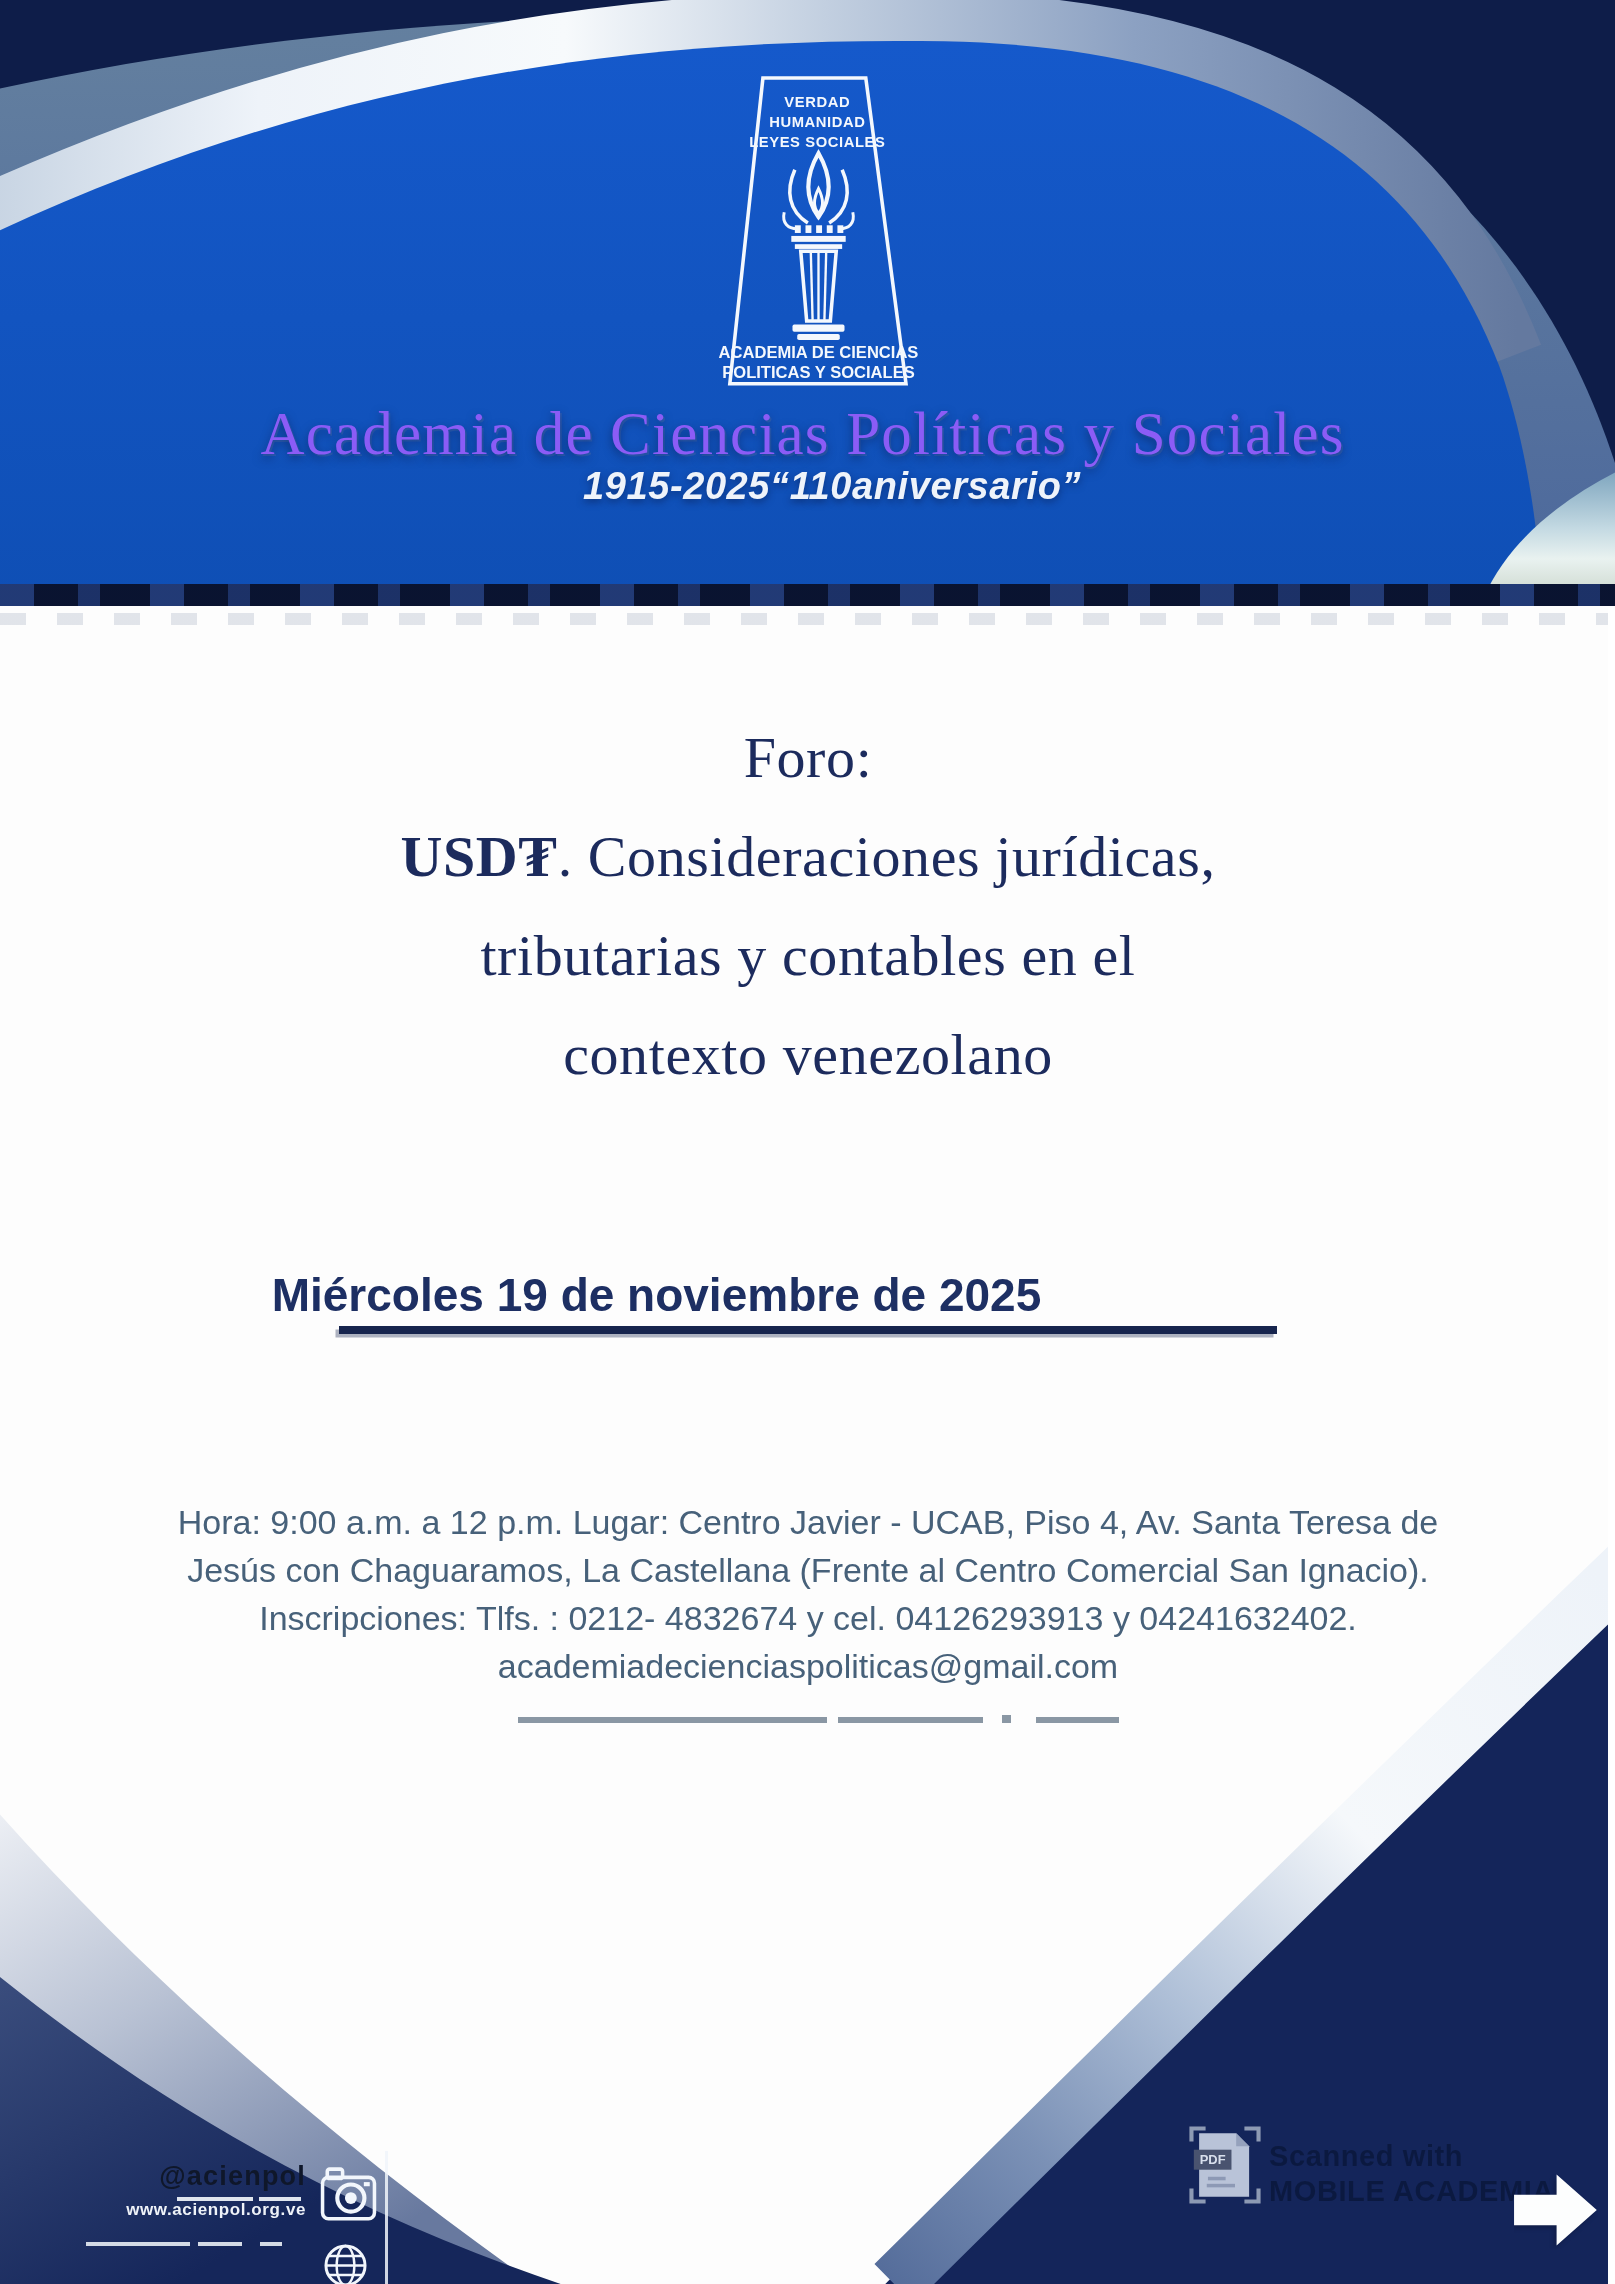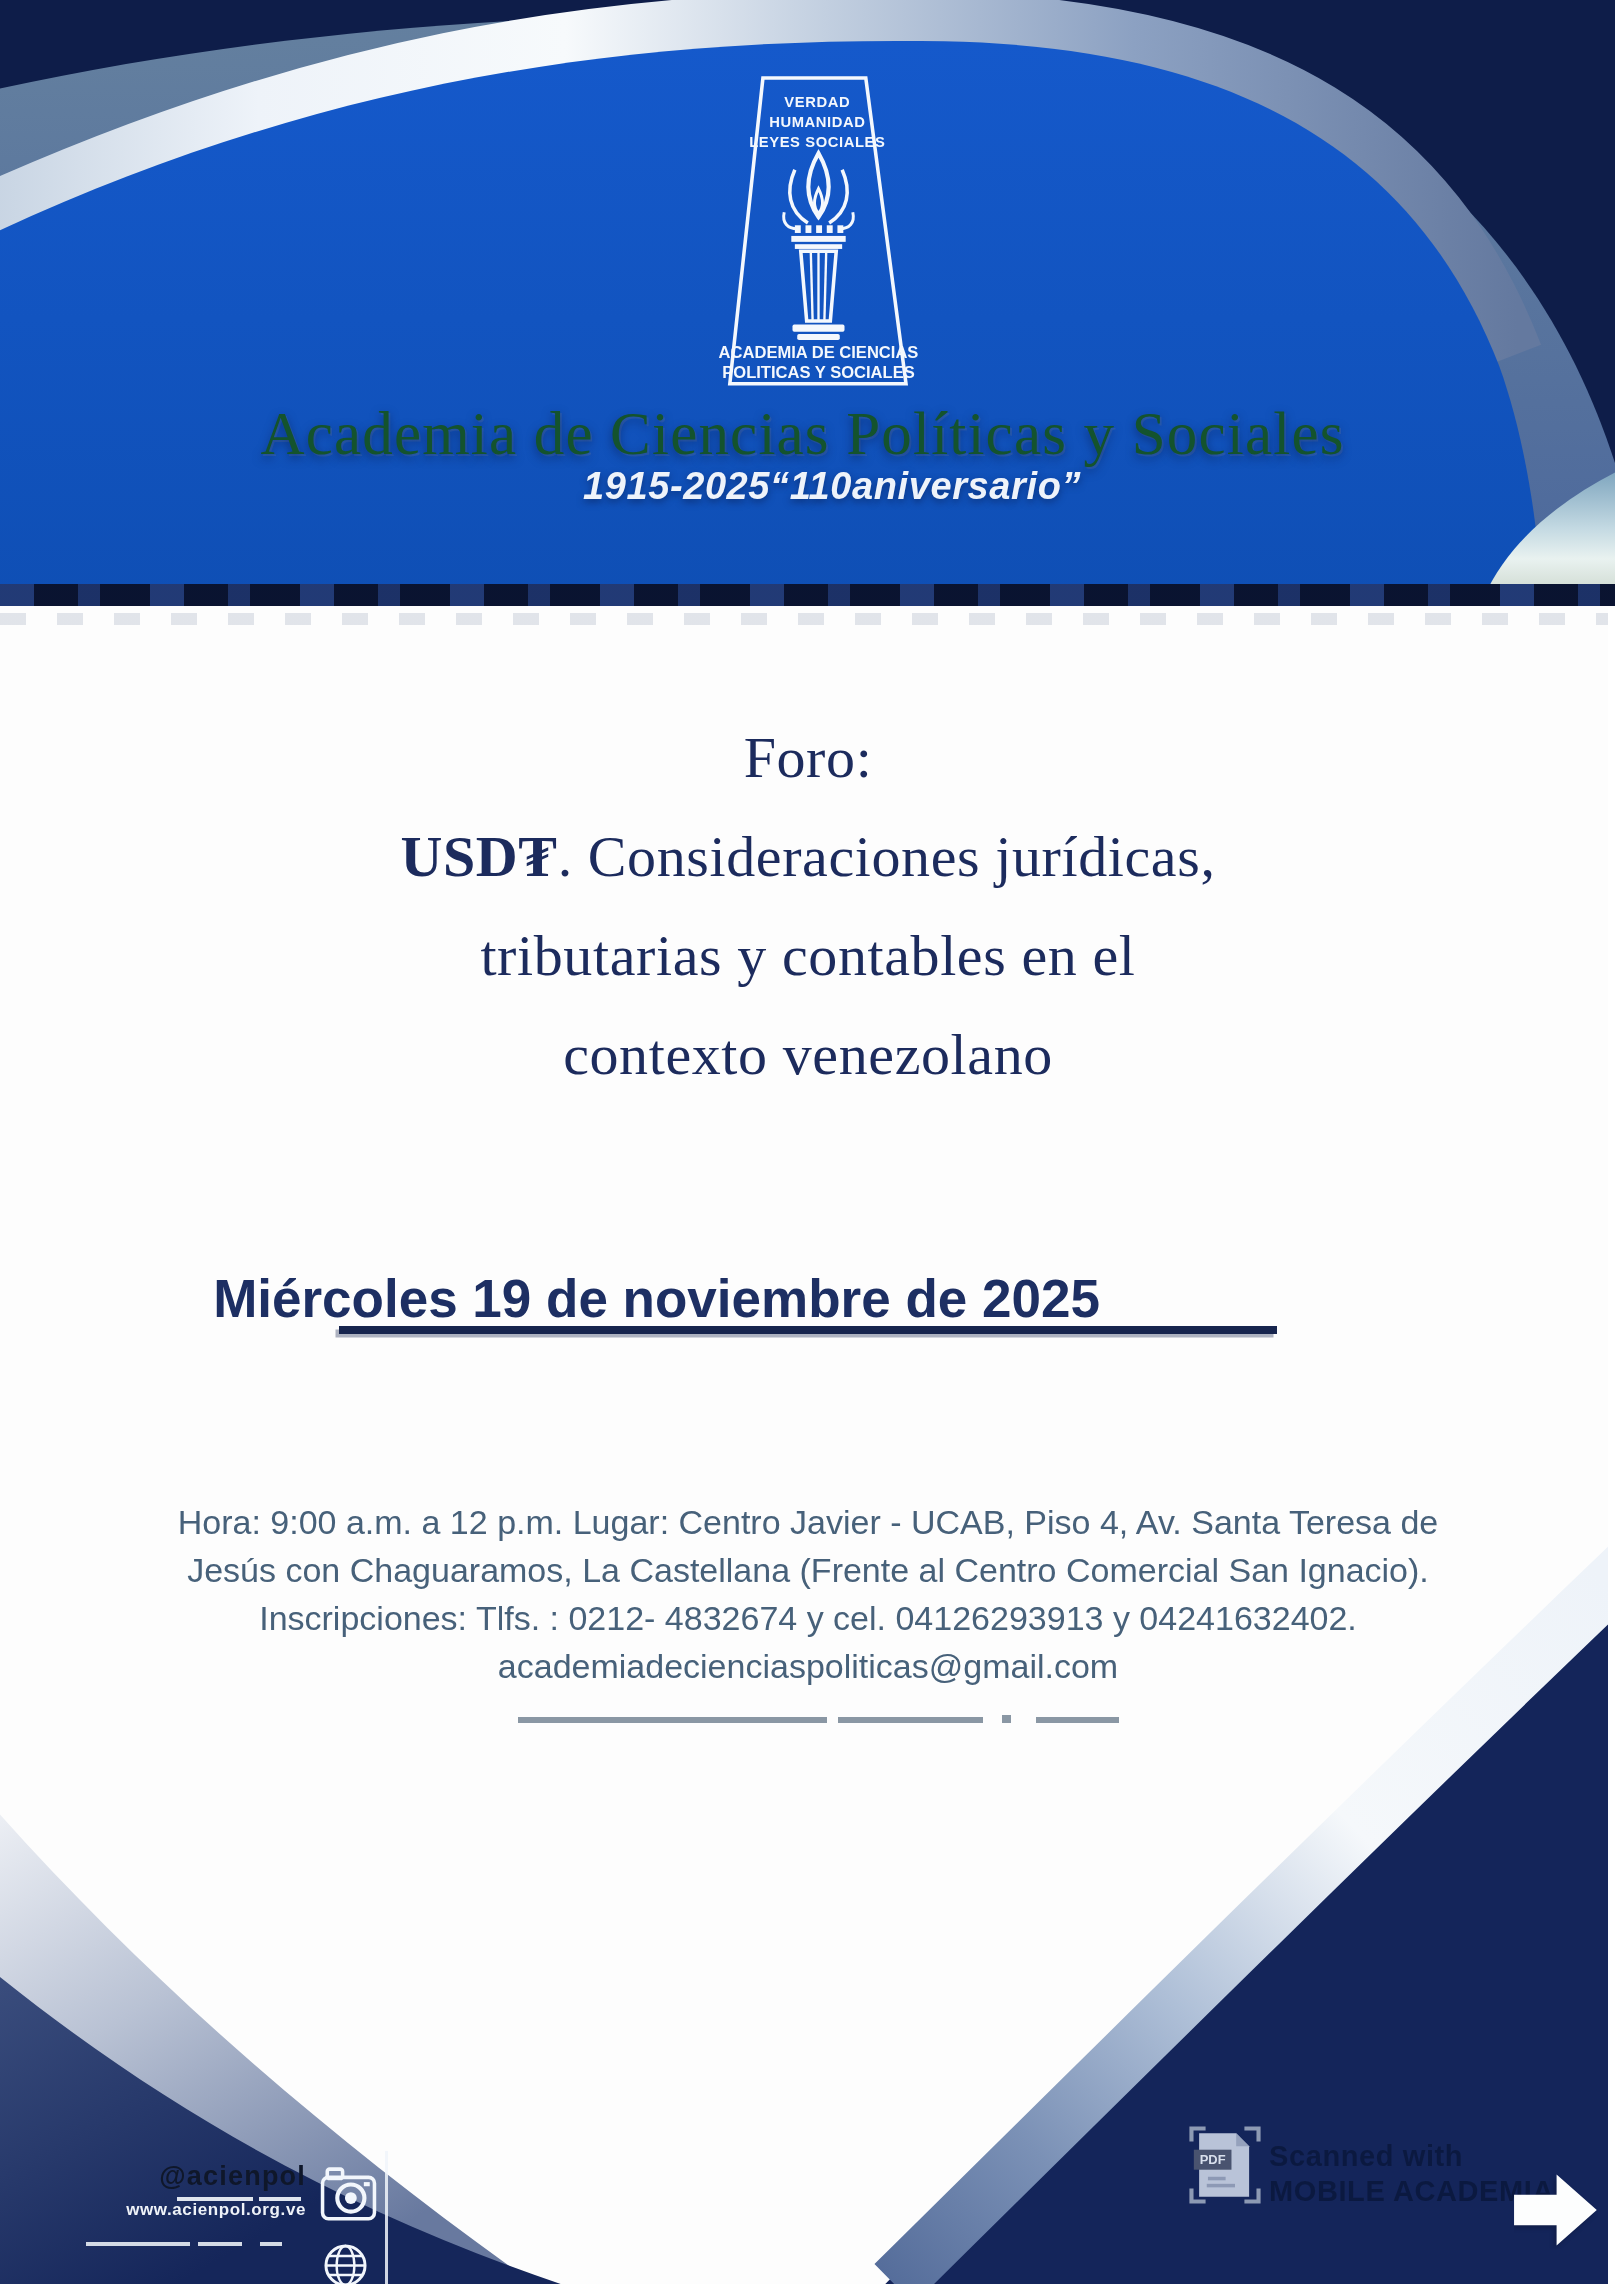--- a/index.html
+++ b/index.html
@@ -5,37 +5,37 @@
   html,body{margin:0;padding:0;background:#ffffff;}
   .page{position:relative;width:1616px;height:2284px;overflow:hidden;background:#fdfdfd;
         font-family:"Liberation Sans","DejaVu Sans",sans-serif;}
   .abs{position:absolute;}
   svg{display:block;}
 
   
   .header-art{left:0;top:0;width:1616px;height:596px;z-index:0;}
   .logo-box{left:718px;top:70px;width:201px;height:323px;z-index:3;}
   .org-title{left:0;top:399px;width:1605px;text-align:center;z-index:3;
-      font-family:"Liberation Serif","DejaVu Serif",serif;font-size:61px;color:#14532d;
+      font-family:"Liberation Serif","DejaVu Serif",serif;font-size:61px;color:#8b5cf6;
       text-shadow:0 4.1px 9.4px rgba(8,24,70,.55), 1.8px 1.8px 0 rgba(90,115,165,.35);letter-spacing:1.2px;}
   .org-sub{left:0;top:465px;width:1664px;text-align:center;z-index:3;
       font-style:italic;font-weight:bold;font-size:38px;color:#eef3fa;
       text-shadow:0 3px 7px rgba(8,24,70,.5);letter-spacing:0.6px;}
   .hdr-strip{left:0;top:584px;width:1616px;height:22.4px;z-index:2;background:#13224e;
       background-image:repeating-linear-gradient(90deg, rgba(46,78,150,.55) 0 34px, rgba(9,18,46,.92) 34px 78px, rgba(46,78,150,.35) 78px 100px, rgba(9,18,46,.92) 100px 150px);}
   .hdr-strip2{left:0;top:613px;width:1616px;height:11.8px;z-index:2;opacity:.22;
       background-image:repeating-linear-gradient(90deg, #7e8ca6 0 26px, transparent 26px 57px);}
 
   
   .title-block{left:0;top:708px;width:1616px;z-index:4;text-align:center;
       font-family:"Liberation Serif","DejaVu Serif",serif;color:#1c2b5d;
       font-size:58px;line-height:99px;letter-spacing:0.6px;}
   .title-symbol{font-weight:bold;font-family:"Liberation Serif","DejaVu Sans","DejaVu Serif",serif;}
   .date-line{left:0;top:1268px;width:1313px;text-align:center;z-index:4;
-      font-size:53px;font-weight:bold;color:#1d2f63;letter-spacing:0px;}
+      font-size:46px;font-weight:bold;color:#1d2f63;letter-spacing:0px;}
   .date-underline{left:339px;top:1326px;width:938px;height:8.3px;background:#17254e;z-index:4;
       box-shadow:-3.5px 3.5px 0 rgba(23,37,78,.35);}
   .details{left:94px;top:1498px;width:1428px;z-index:4;text-align:center;
       font-size:34px;line-height:48px;color:#47617a;}
   .divider-bar{top:1717px;height:5.9px;background:#8a97a4;z-index:4;}
   .divider-dot{left:1002px;top:1715px;width:8.9px;height:8.3px;background:#8a97a4;z-index:4;}
 
   
   .bottom-art{left:0;top:1416px;width:1616px;height:868px;z-index:1;}
   .right-paper-strip{right:0;top:608px;width:7.7px;height:1676px;background:#ffffff;z-index:5;}

